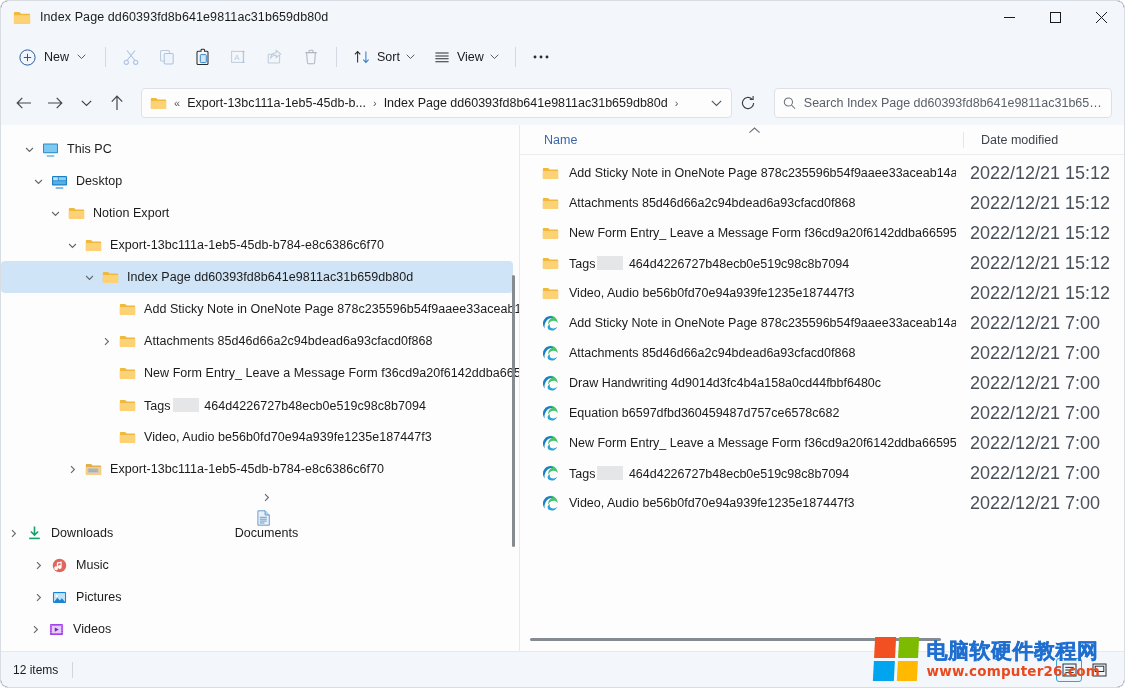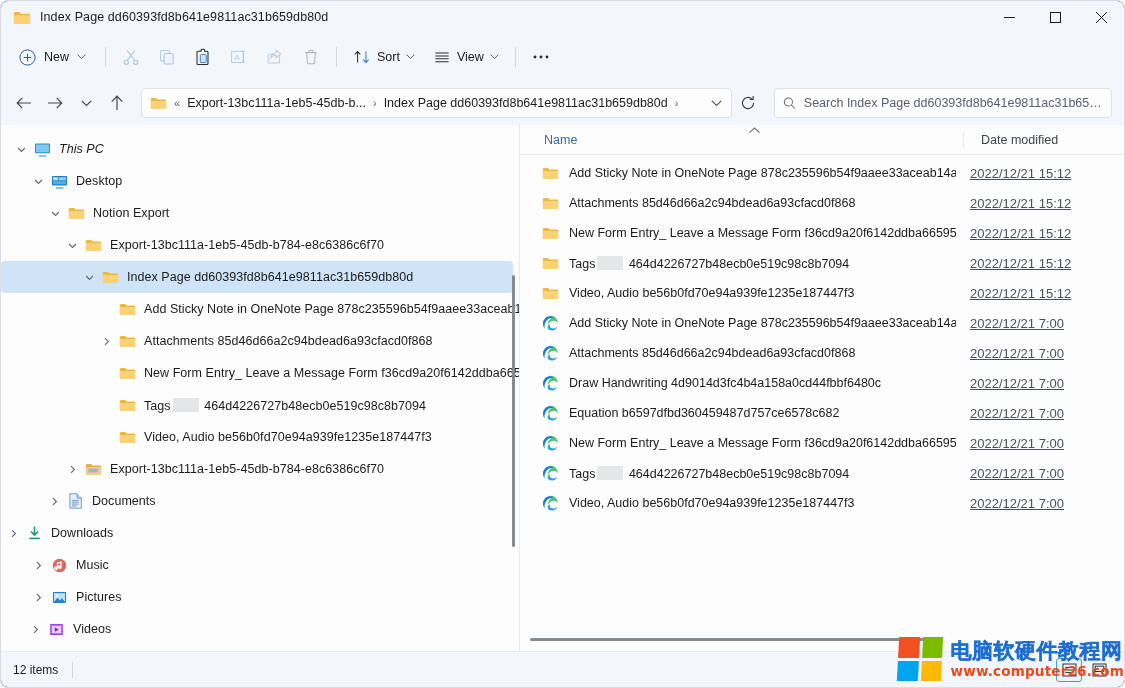--- a/index.html
+++ b/index.html
@@ -145,21 +145,21 @@
   .col-name { font-size: 12.5px; color: #3a67a8; flex: 1; }
   .col-div { width: 1px; height: 16px; background: #e3e6ea; }
   .col-date { font-size: 12.5px; color: #3d434b; width: 160px; padding-left: 17px; }
   .rows { padding-top: 3px; }
   .frow {
     height: 30px; display: flex; align-items: center;
     padding-left: 14px; border-radius: 4px; margin: 0 8px 0 6px;
   }
   .ficon { width: 20px; height: 18px; flex: none; display: flex; align-items: center; justify-content: center; margin-right: 9px; }
   .fname { font-size: 12.5px; color: #1b1b1b; flex: 1; white-space: nowrap; overflow: hidden; }
-  .fdate { font-size: 13px; color: #4a5058; width: 160px; padding-left: 14px; flex: none; text-decoration: underline; }
+  .fdate { font-size: 18px; color: #4a5058; width: 160px; padding-left: 14px; flex: none; }
   .h-scroll-track {
     position: absolute; left: 8px; right: 10px; bottom: 6px; height: 12px;
   }
   .h-scroll {
     position: absolute; left: 10px; bottom: 10px; width: 411px; height: 3px;
     background: #868b91; border-radius: 2px;
   }
 
   
   .statusbar {
@@ -172,21 +172,21 @@
   .viewmodes { margin-left: auto; display: flex; gap: 4px; align-items: center; }
   .vm {
     width: 26px; height: 24px; border-radius: 3px;
     display: flex; align-items: center; justify-content: center;
     color: #2c3036;
   }
   .vm.active { border: 1.5px solid #3aa0d8; background: #eaf4fb; }
 
   
   .watermark {
-    position: absolute; right: 0; bottom: 6px;
+    position: absolute; right: 24px; bottom: 6px;
     display: flex; align-items: center; gap: 9px;
     pointer-events: none;
   }
   .wm-logo { width: 44px; height: 44px; display: grid; grid-template-columns: 1fr 1fr; grid-template-rows: 1fr 1fr; gap: 3px; transform: skewX(-3deg); }
   .wm-logo i { display: block; }
   .wm-text { display: flex; flex-direction: column; line-height: 1.05; }
   .wm-cn {
     font-size: 21px; font-weight: bold; color: #1f6fd0;
     letter-spacing: .5px; font-family: "DejaVu Sans", sans-serif;
     -webkit-text-stroke: .4px #1f6fd0;
@@ -368,21 +368,21 @@
         <path d="M9.3 9.3l4 4" stroke="#6b7079" stroke-width="1.1"></path>
       </svg>
       <span class="search-ph">Search Index Page dd60393fd8b641e9811ac31b659db80d</span>
     </div>
   </div>
 
   <div class="body">
 
     <div class="sidebar">
       <div class="tree" id="tree">
-          <div class="tnode" style="padding-left: 8px; font-style: italic;">
+          <div class="tnode" style="padding-left: 16px;">
             <span class="twist">
               <svg width="9" height="9" viewBox="0 0 9 9">
                 <path d="M1.1 3L4.5 6.4 7.9 3" fill="none" stroke="currentColor" stroke-width="1.1"></path>
               </svg>
             </span>
             <span class="ticon">
               <svg width="17" height="15" viewBox="0 0 18 16">
                 <rect x="1" y="1.6" width="16" height="10.4" rx="1" fill="#2d8ccd"></rect>
                 <rect x="2.1" y="2.7" width="13.8" height="8.2" fill="#7ec9f0"></rect>
                 <path d="M5 14.4h8v1H5z" fill="#2d8ccd"></path>
@@ -512,21 +512,21 @@
             <span class="ticon">
               <svg width="17" height="14" viewBox="0 0 20 16">
                 <path d="M1 3.2c0-.7.5-1.2 1.2-1.2h5l1.8 1.8h8.8c.7 0 1.2.5 1.2 1.2v8.8c0 .7-.5 1.2-1.2 1.2H2.2c-.7 0-1.2-.5-1.2-1.2V3.2z" fill="#e2b04a"></path>
                 <path d="M1 5.6h18v8.2c0 .7-.5 1.2-1.2 1.2H2.2C1.5 15 1 14.5 1 13.8V5.6z" fill="#f6cf80"></path>
                 <rect x="3" y="7.2" width="13" height="5.6" fill="#c9c9c9"></rect>
                 <path d="M4 8.2h11M4 9.6h11M4 11h11" stroke="#9a9a9a" stroke-width=".7"></path>
               </svg>
             </span>
             <span class="tlabel">Export-13bc111a-1eb5-45db-b784-e8c6386c6f70</span>
           </div>
-          <div class="tnode" style="padding-left: 41px;">
+          <div class="tnode" style="padding-left: 25px; flex-direction: column;">
             <span class="twist">
               <svg width="9" height="9" viewBox="0 0 9 9">
                 <path d="M3 1.1L6.4 4.5 3 7.9" fill="none" stroke="currentColor" stroke-width="1.1"></path>
               </svg>
             </span>
             <span class="ticon">
               <svg width="15" height="16" viewBox="0 0 14 16">
                 <path d="M1.4.8h7.2L12.8 5v10.2H1.4z" fill="#e8f1fa" stroke="#5d93c6" stroke-width=".9"></path>
                 <path d="M8.6.8V5h4.2" fill="#bcd9f2" stroke="#5d93c6" stroke-width=".9"></path>
                 <path d="M3.3 7.3h7M3.3 9.2h7M3.3 11.1h7M3.3 13h4.6" stroke="#5d93c6" stroke-width=".9"></path>

